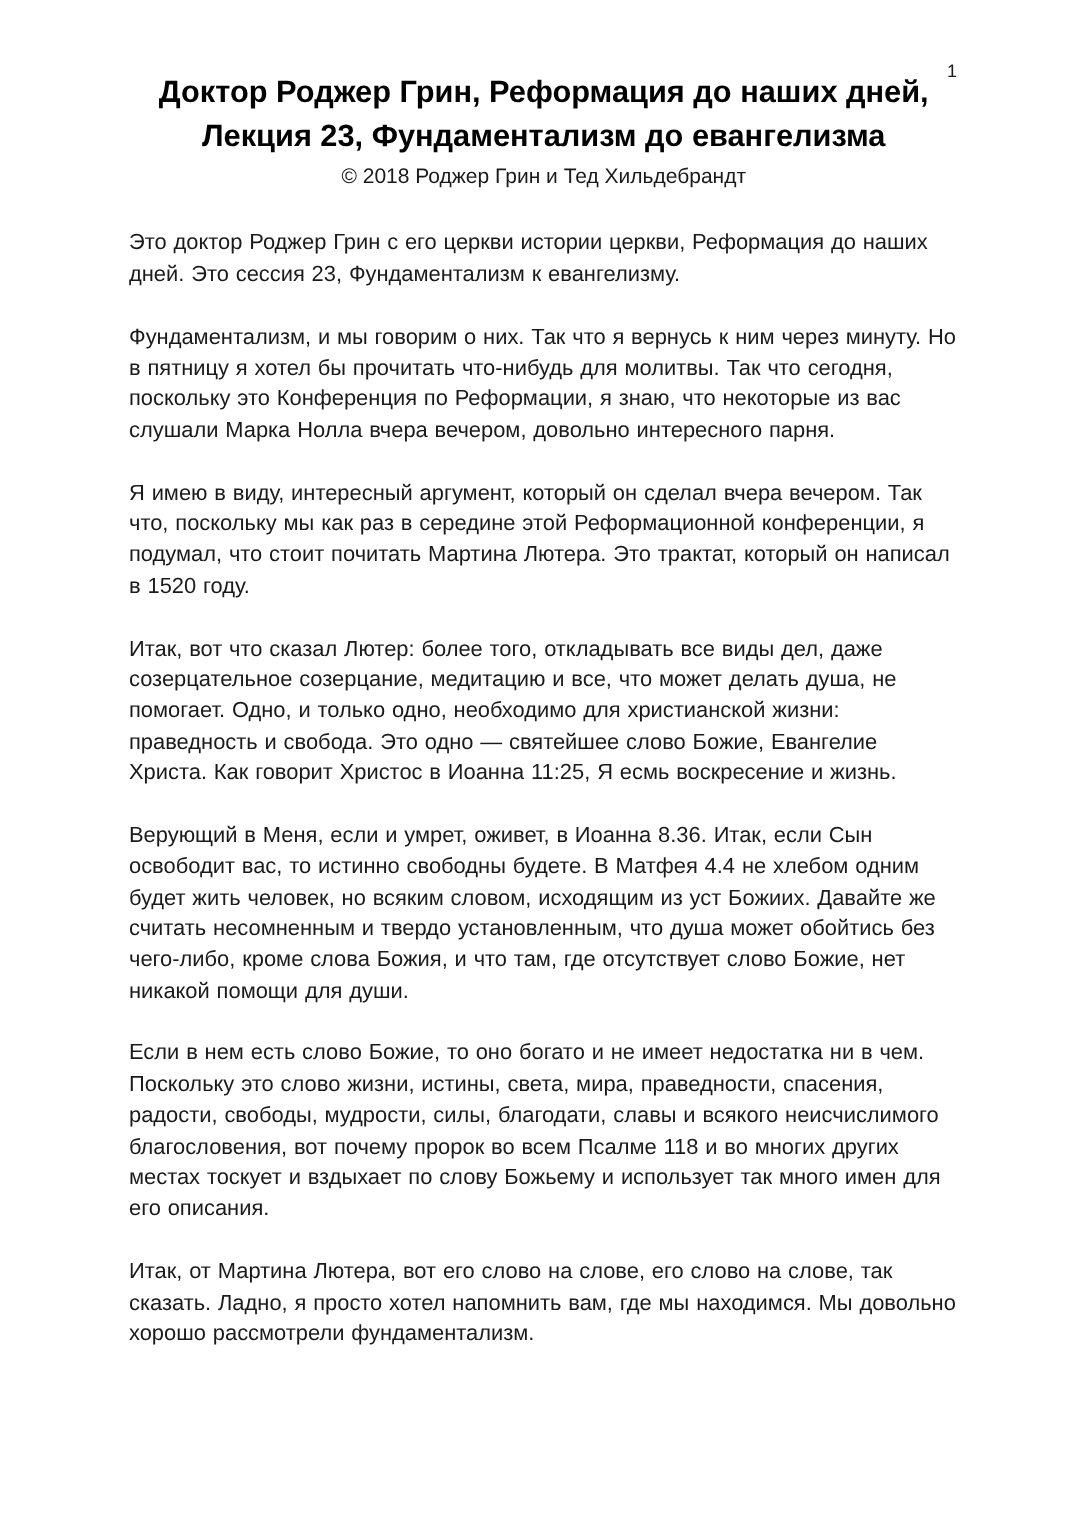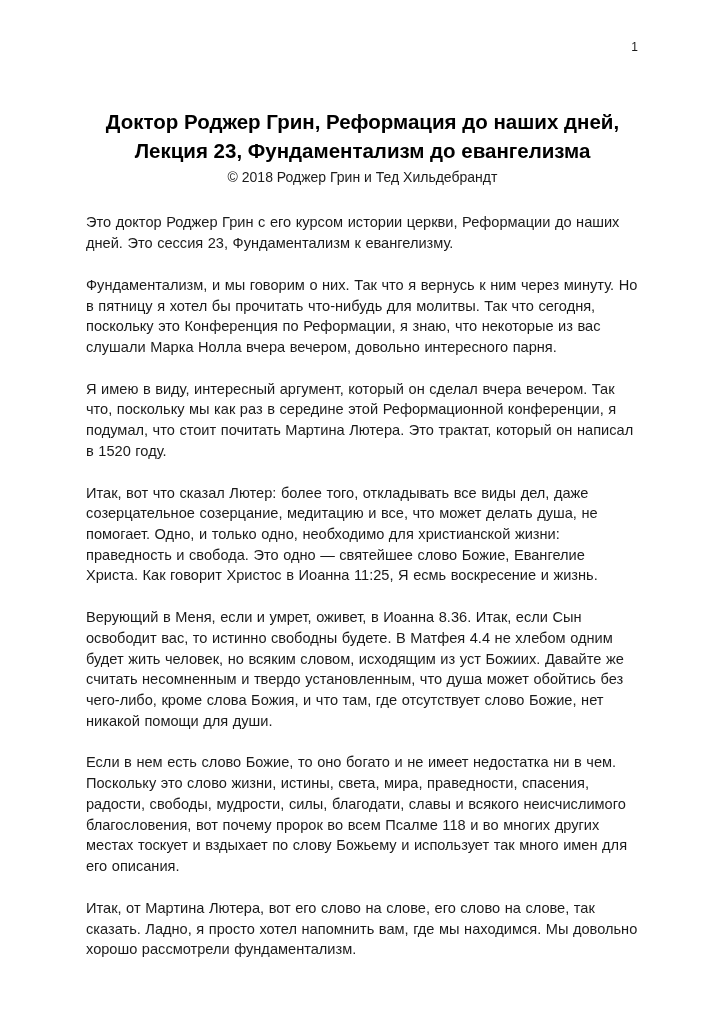--- a/index.html
+++ b/index.html
@@ -19,21 +19,21 @@
     overflow: hidden;
   }
   .page-number {
     position: absolute;
     top: 40px;
     right: 86px;
     font-size: 12px;
     color: #1a1a1a;
   }
   .content {
-    padding: 108px 85px 0 86px;
+    padding: 48px 85px 0 86px;
     box-sizing: border-box;
   }
   .title {
     font-size: 20.5px;
     font-weight: bold;
     text-align: center;
     line-height: 1.4;
     margin: 0 0 4px 0;
     color: #000000;
   }
@@ -57,21 +57,21 @@
 <div class="page">
 
   <div class="page-number">1</div>
 
   <div class="content">
 
     <h1 class="title">Доктор Роджер Грин, Реформация до наших дней, Лекция 23, Фундаментализм до евангелизма</h1>
 
     <div class="copyright">© 2018 Роджер Грин и Тед Хильдебрандт</div>
 
-    <p class="para">Это доктор Роджер Грин с его курсом истории церкви, Реформации до наших дней. Это сессия 23, Фундаментализм к евангелизму.</p>
+    <p class="para">Это доктор Роджер Грин с его церкви истории церкви, Реформация до наших дней. Это сессия 23, Фундаментализм к евангелизму.</p>
     <p class="para">Фундаментализм, и мы говорим о них. Так что я вернусь к ним через минуту. Но в пятницу я хотел бы прочитать что-нибудь для молитвы. Так что сегодня, поскольку это Конференция по Реформации, я знаю, что некоторые из вас слушали Марка Нолла вчера вечером, довольно интересного парня.</p>
     <p class="para">Я имею в виду, интересный аргумент, который он сделал вчера вечером. Так что, поскольку мы как раз в середине этой Реформационной конференции, я подумал, что стоит почитать Мартина Лютера. Это трактат, который он написал в 1520 году.</p>
     <p class="para">Итак, вот что сказал Лютер: более того, откладывать все виды дел, даже созерцательное созерцание, медитацию и все, что может делать душа, не помогает. Одно, и только одно, необходимо для христианской жизни: праведность и свобода. Это одно — святейшее слово Божие, Евангелие Христа. Как говорит Христос в Иоанна 11:25, Я есмь воскресение и жизнь.</p>
     <p class="para">Верующий в Меня, если и умрет, оживет, в Иоанна 8.36. Итак, если Сын освободит вас, то истинно свободны будете. В Матфея 4.4 не хлебом одним будет жить человек, но всяким словом, исходящим из уст Божиих. Давайте же считать несомненным и твердо установленным, что душа может обойтись без чего-либо, кроме слова Божия, и что там, где отсутствует слово Божие, нет никакой помощи для души.</p>
     <p class="para">Если в нем есть слово Божие, то оно богато и не имеет недостатка ни в чем. Поскольку это слово жизни, истины, света, мира, праведности, спасения, радости, свободы, мудрости, силы, благодати, славы и всякого неисчислимого благословения, вот почему пророк во всем Псалме 118 и во многих других местах тоскует и вздыхает по слову Божьему и использует так много имен для его описания.</p>
     <p class="para">Итак, от Мартина Лютера, вот его слово на слове, его слово на слове, так сказать. Ладно, я просто хотел напомнить вам, где мы находимся. Мы довольно хорошо рассмотрели фундаментализм.</p>
 
   </div>
 </div>
 

